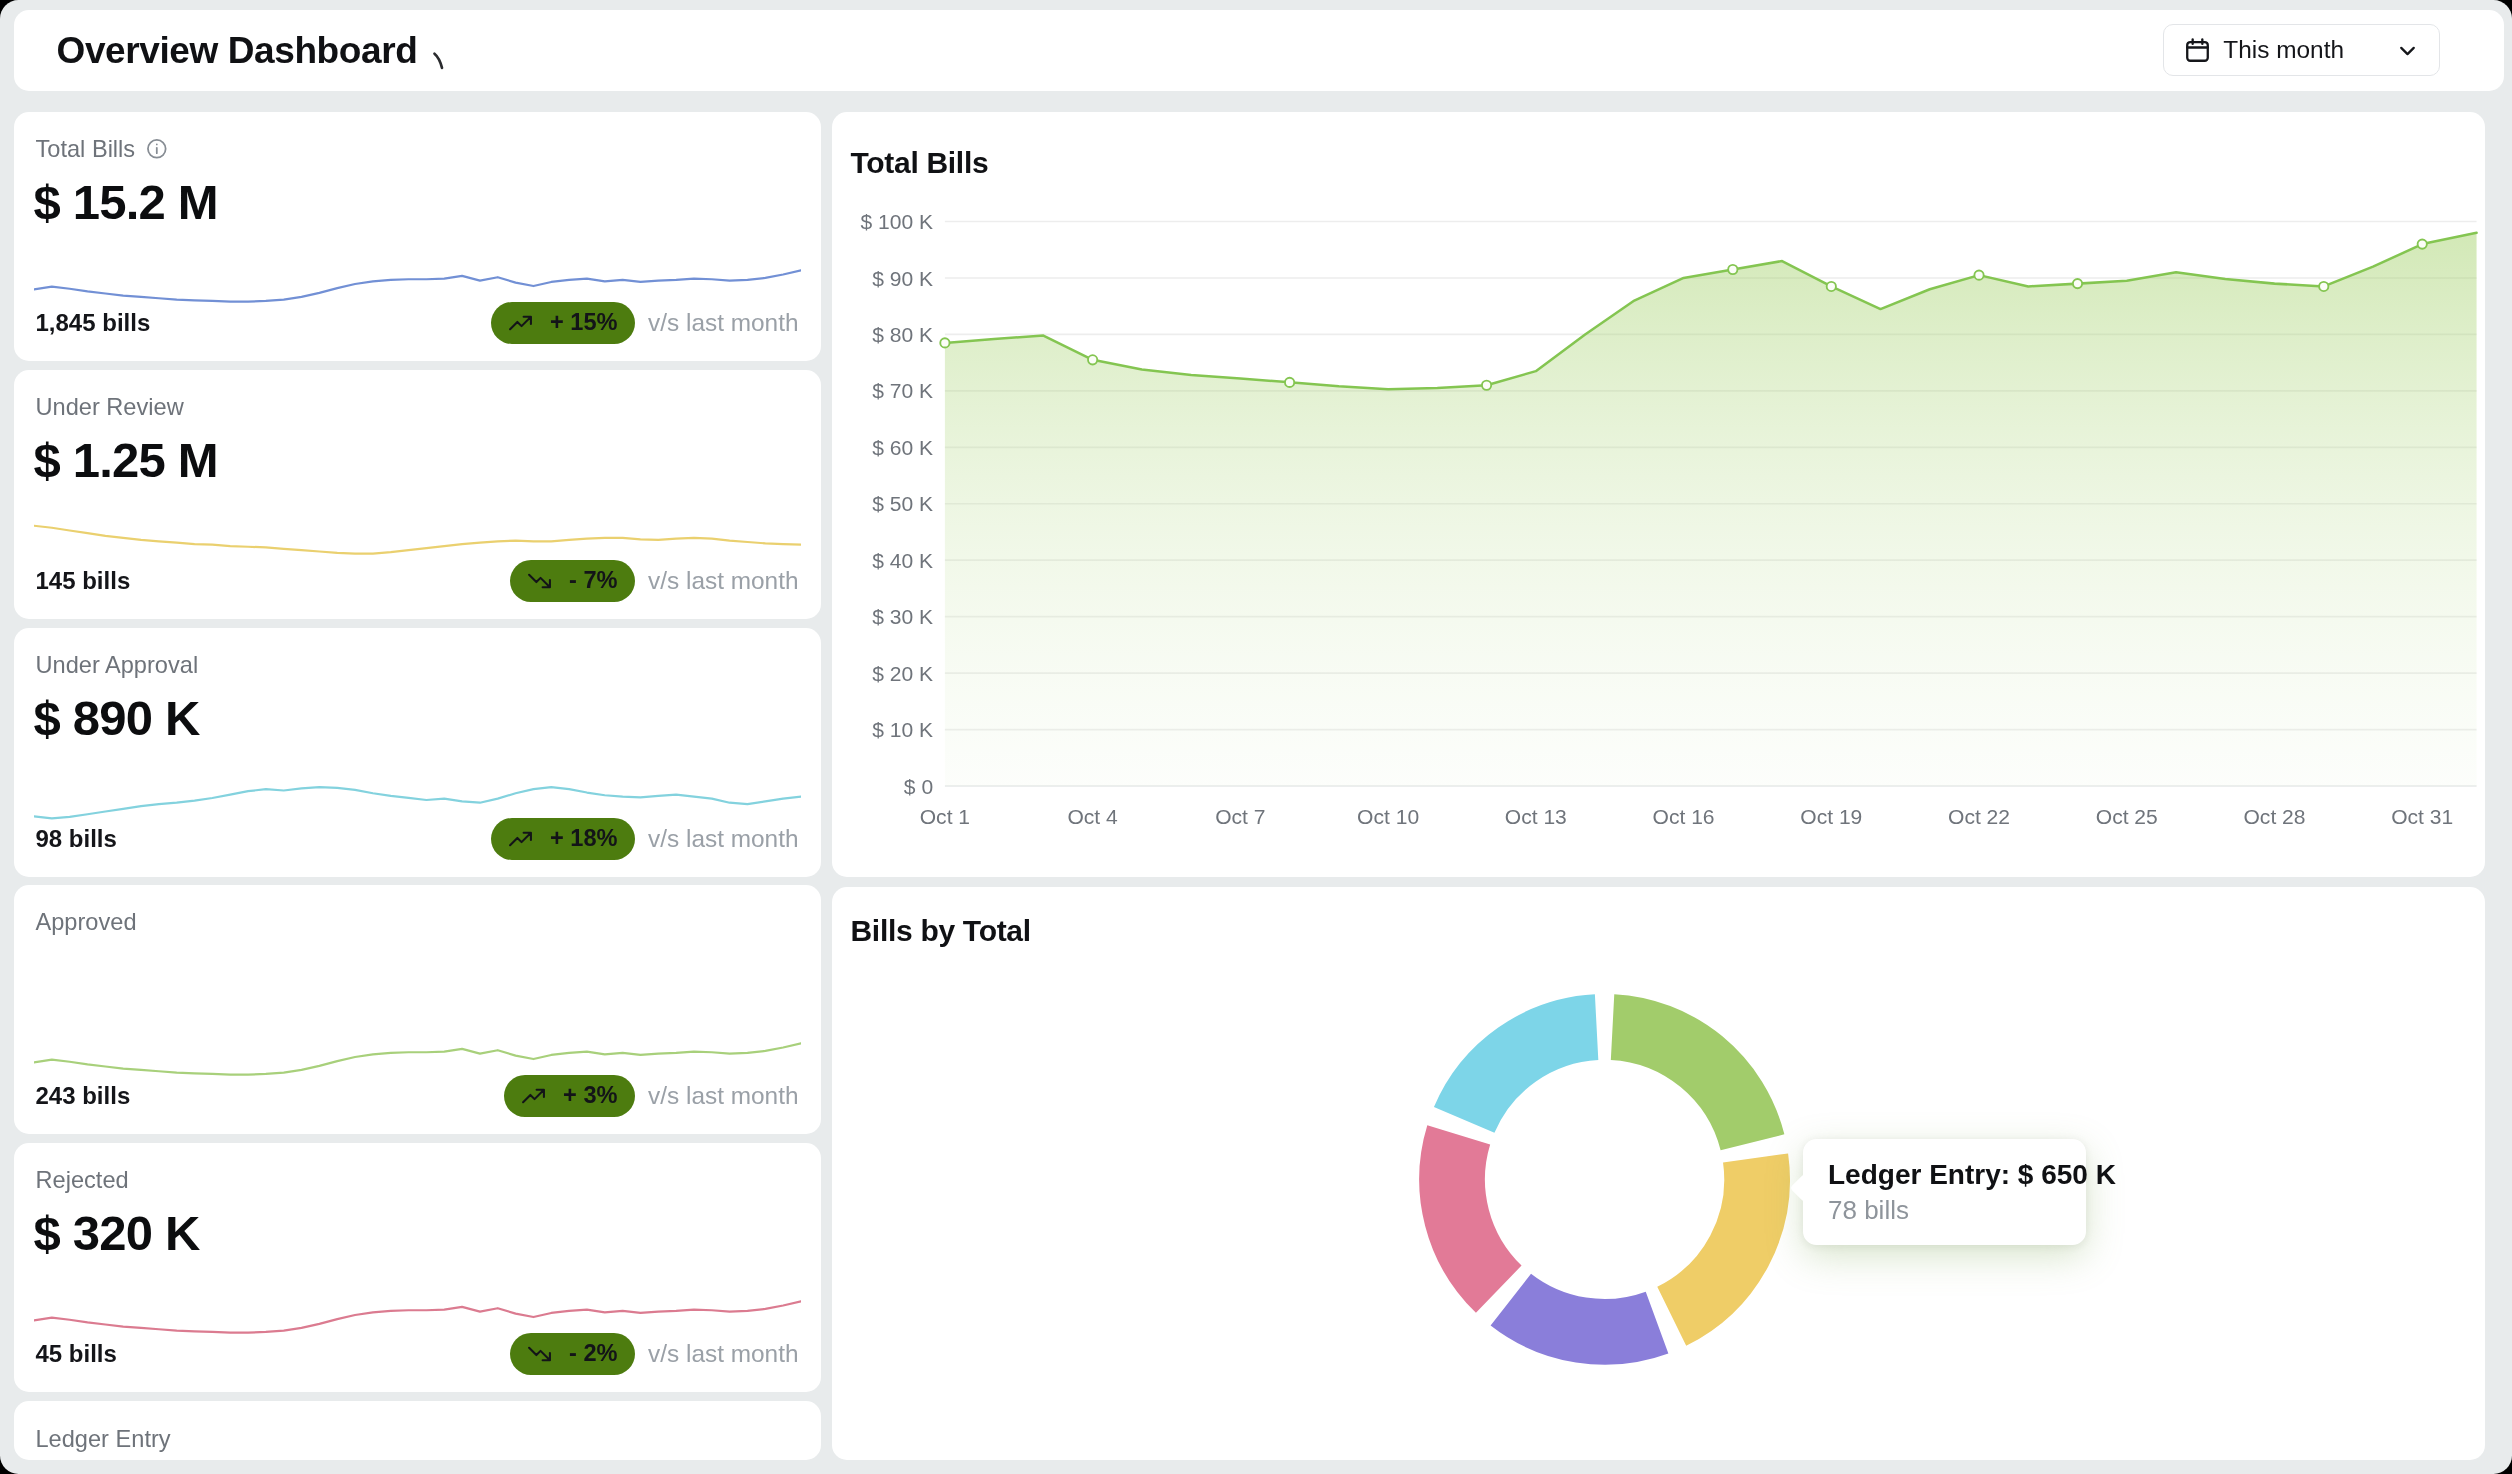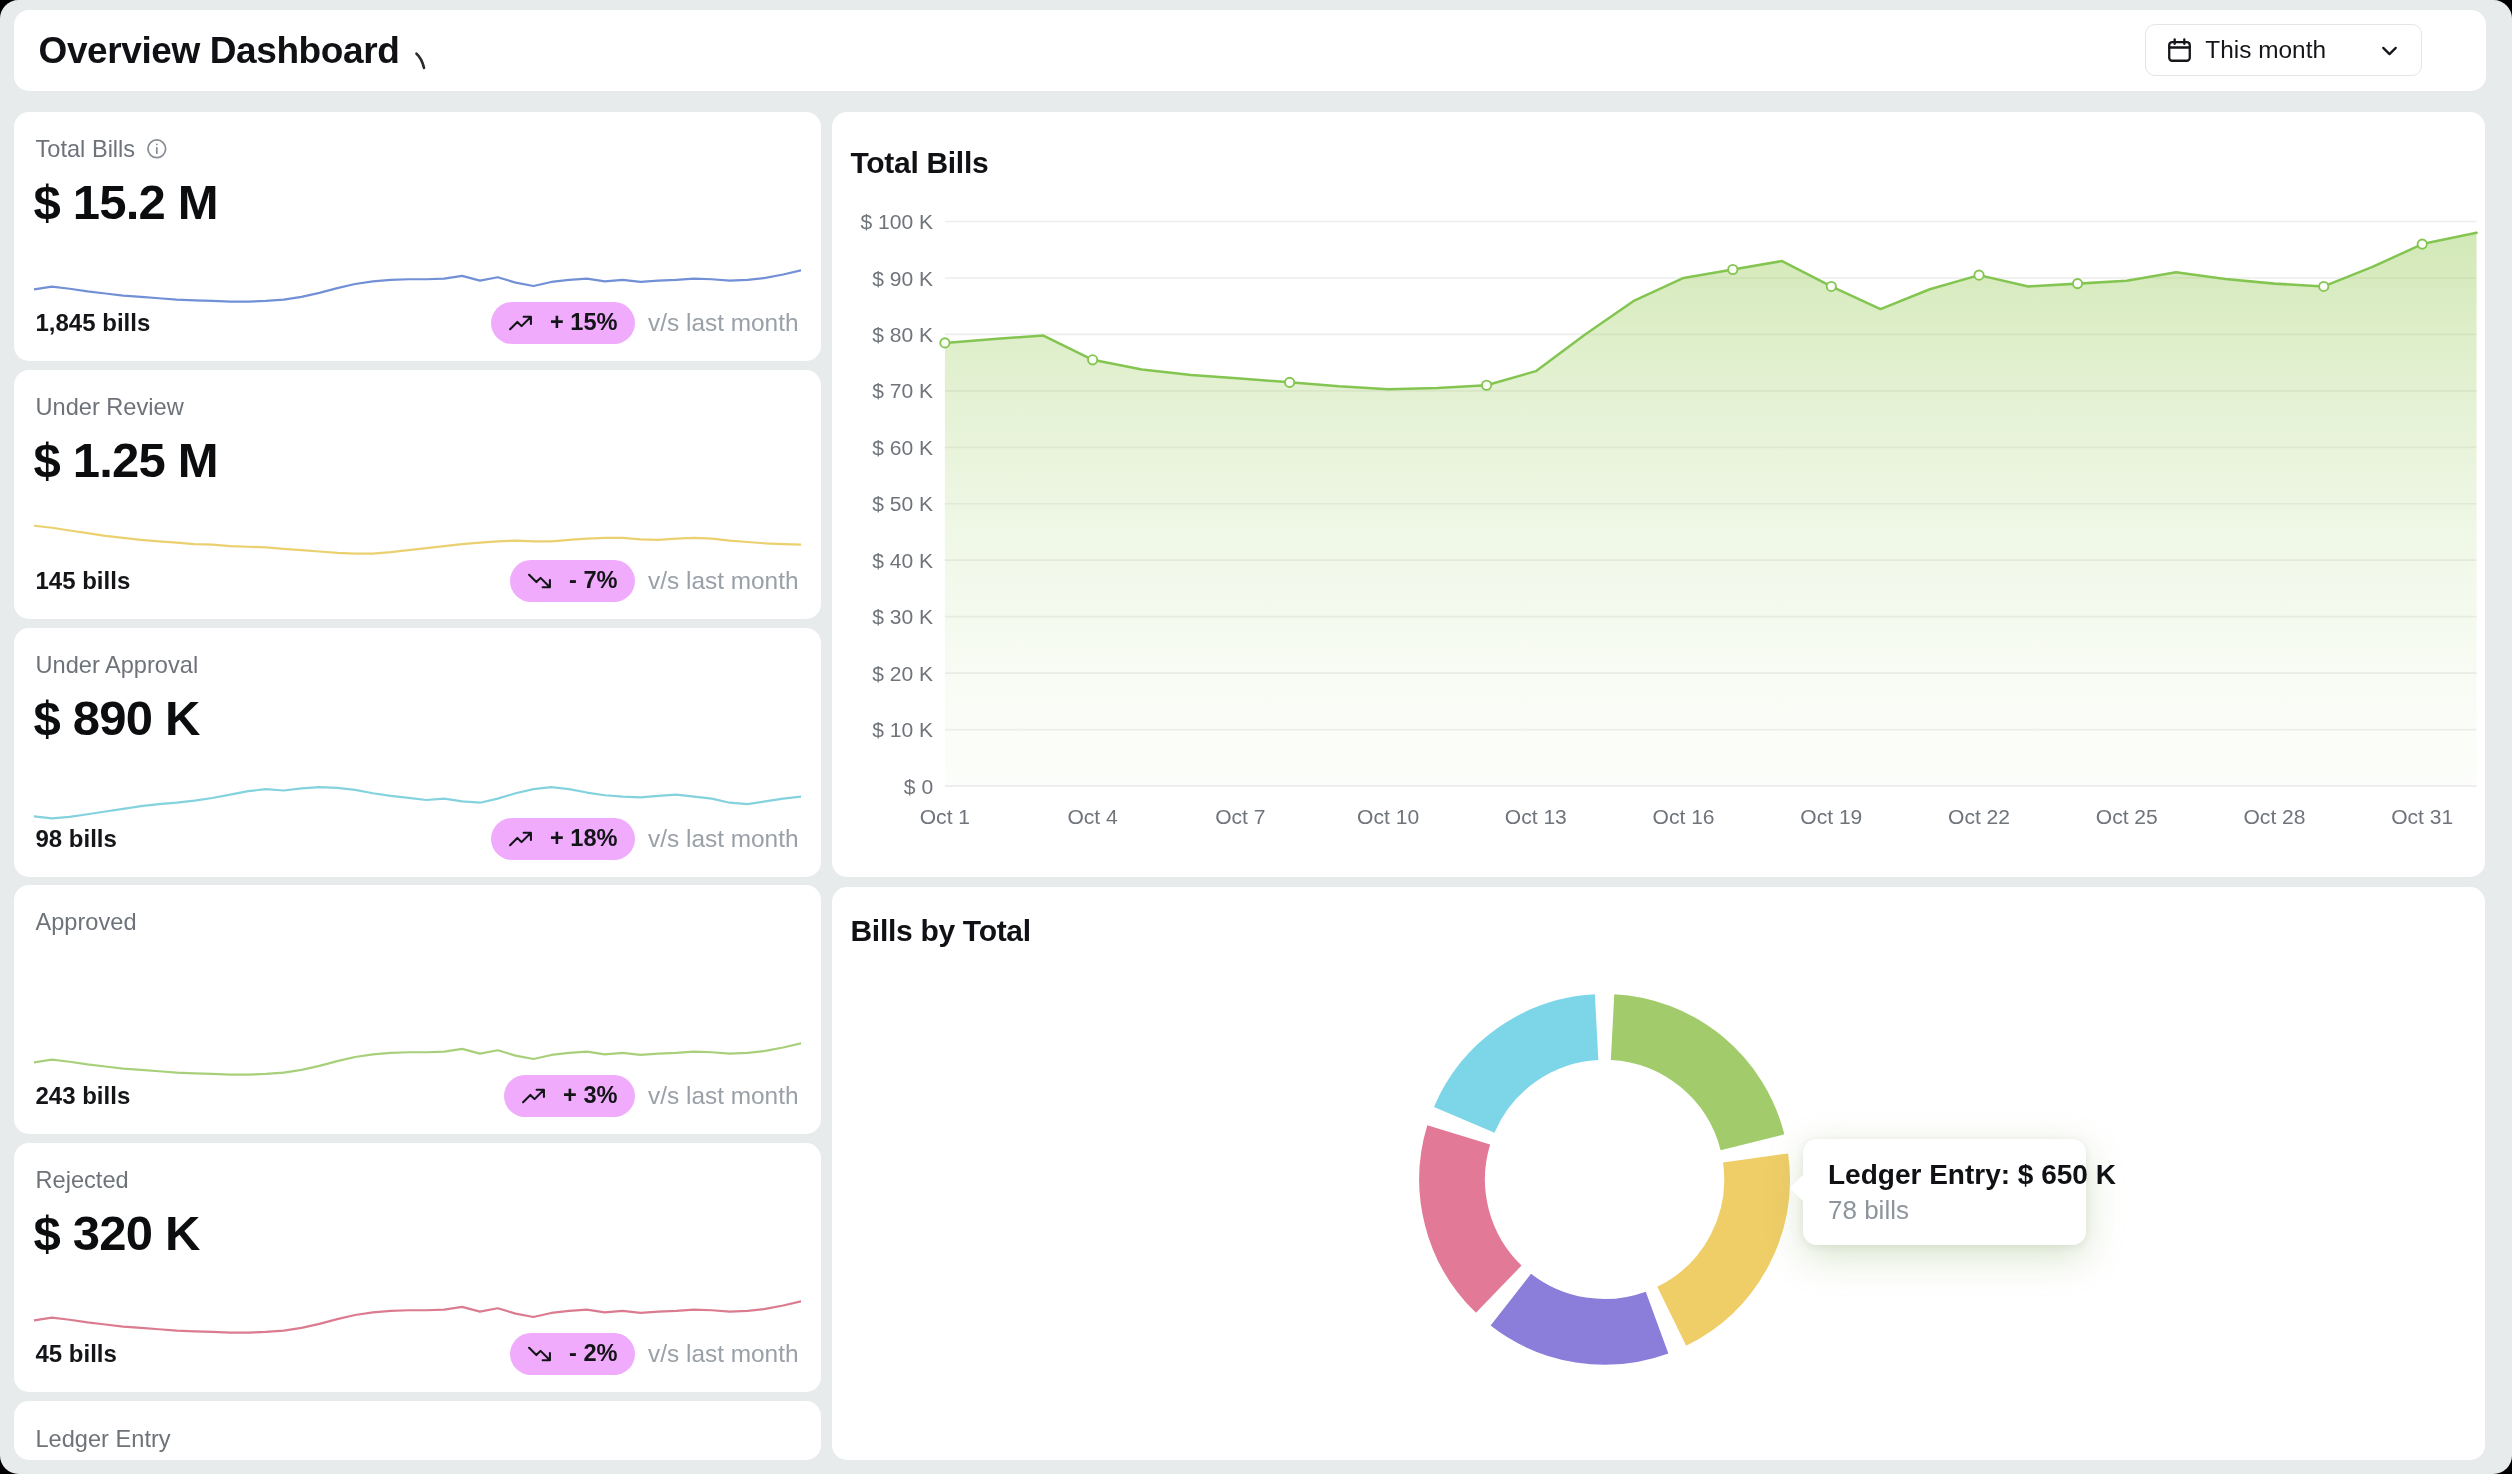--- a/index.html
+++ b/index.html
@@ -1,36 +1,36 @@
 <!DOCTYPE html>
 <html style="font-size:13.5px"><head>
 <meta charset="utf-8">
 <style>
   html,body{margin:0;padding:0;background:#000;}
   body{font-family:"Liberation Sans","DejaVu Sans",sans-serif;}
   .screen{position:relative;width:2512px;height:1474px;background:#e8ebec;border-radius:18.5px;overflow:hidden;}
 
   
-  .topbar{position:absolute;left:13.5px;top:10px;width:2472px;height:81px;background:#fff;border-radius:15px;display:flex;align-items:center;}
+  .topbar{position:absolute;left:13.5px;top:10px;width:2472px;height:81px;background:#fff;border-radius:15px;display:flex;align-items:center;padding-left:18px;}
   .page-title{margin-left:25px;font-size:37px;font-weight:700;color:#101114;letter-spacing:-0.4px;}
   .cursor-mark{margin-left:15px;margin-top:22px;}
   .range-btn{position:absolute;right:64px;top:14.3px;height:52px;min-width:268px;background:#fff;border:1.7px solid #e3e5e8;border-radius:10px;display:flex;align-items:center;padding:0 18.5px;box-sizing:border-box;cursor:pointer;justify-content:flex-end;}
   .range-btn .lbl{font-size:24.4px;color:#15161a;font-weight:500;margin-left:11.8px;}
   .range-btn .chev{margin-left:auto;padding-left:51px;display:flex;}
 
   
   .kpi{position:absolute;left:13.5px;width:807px;background:#fff;border-radius:15px;box-sizing:border-box;}
   .kpi .label-row{display:flex;align-items:center;gap:10px;margin:23.6px 0 0 22px;}
   .kpi .label{font-size:23.6px;color:#6e737a;}
   .kpi .value{margin:11.8px 0 0 20px;font-size:49px;font-weight:700;color:#0c0d0f;letter-spacing:-0.8px;}
   .kpi .spark{position:absolute;left:20px;right:20px;top:133px;height:78px;width:767px;}
   .kpi .foot{position:absolute;left:22px;right:22px;bottom:17px;display:flex;align-items:center;}
   .kpi .bills{font-size:24px;font-weight:700;color:#141519;}
   .kpi .foot .right{margin-left:auto;display:flex;align-items:center;gap:13.5px;}
-  .badge{display:flex;align-items:center;gap:17px;background:#f0abfc;border-radius:842px;padding:7.6px 17px;}
+  .badge{display:flex;align-items:center;gap:17px;background:#4d7c0f;border-radius:842px;padding:7.6px 17px;}
   .badge .txt{font-size:23.6px;font-weight:700;color:#131418;}
   .vs{font-size:24.4px;color:#9aa0a7;}
 
   
   .chart-card{position:absolute;left:832px;top:112px;width:1653px;height:765px;background:#fff;border-radius:15px;}
   .card-title{position:absolute;left:18.5px;top:34px;font-size:30px;font-weight:700;color:#101114;letter-spacing:-0.3px;}
   .stage-card{position:absolute;left:832px;top:887px;width:1653px;height:573px;background:#fff;border-radius:15px;}
 
   .tooltip{position:absolute;left:971px;top:252px;width:283px;background:#fff;border-radius:13.5px;padding:20px 23.6px 18.5px 25px;box-sizing:border-box;box-shadow:0 11.8px 37px rgba(130,170,90,.30),0 1.7px 8.4px rgba(0,0,0,.07);}
   .tooltip:before{content:"";position:absolute;left:-9.3px;top:39px;width:20px;height:20px;background:#fff;transform:rotate(45deg);border-radius:3.4px;}

